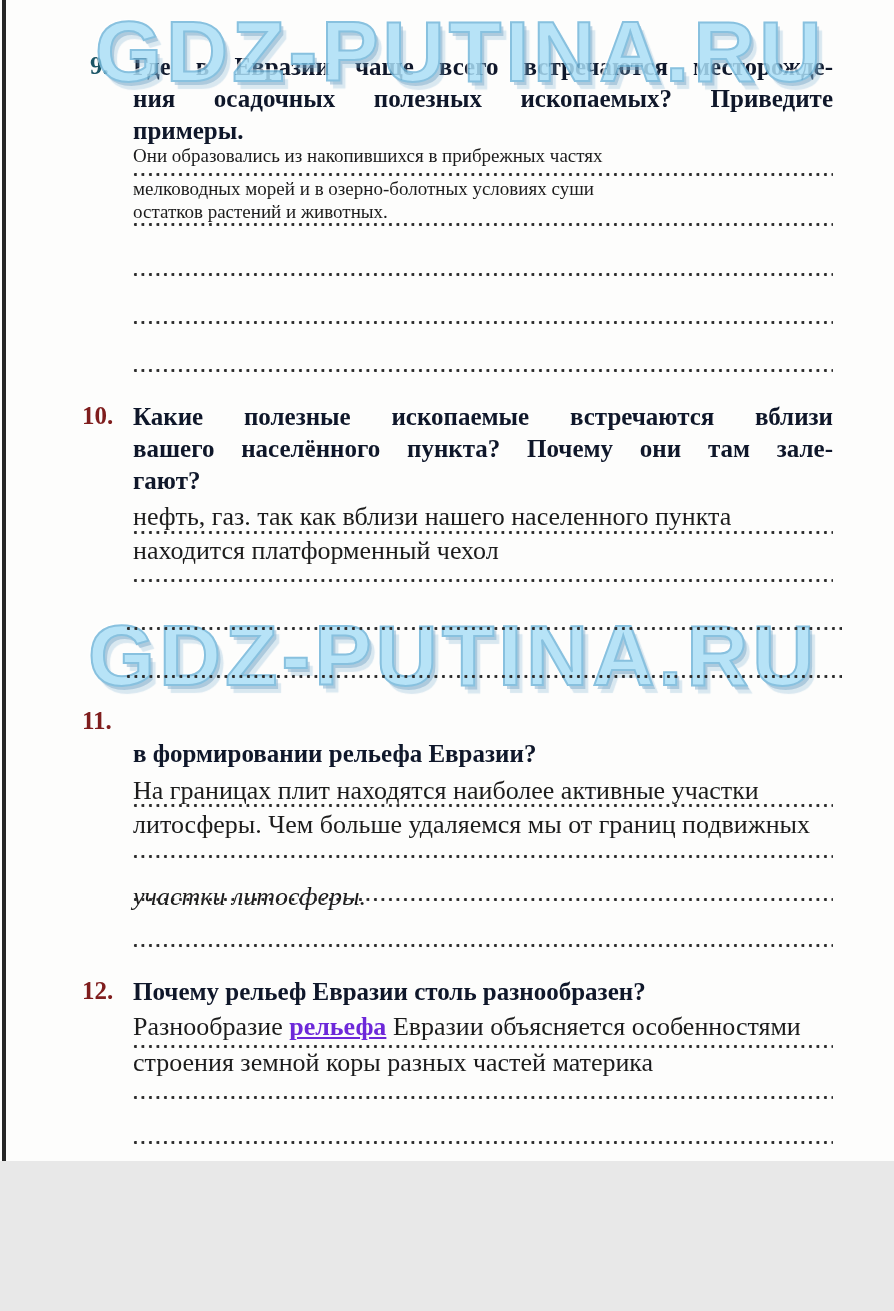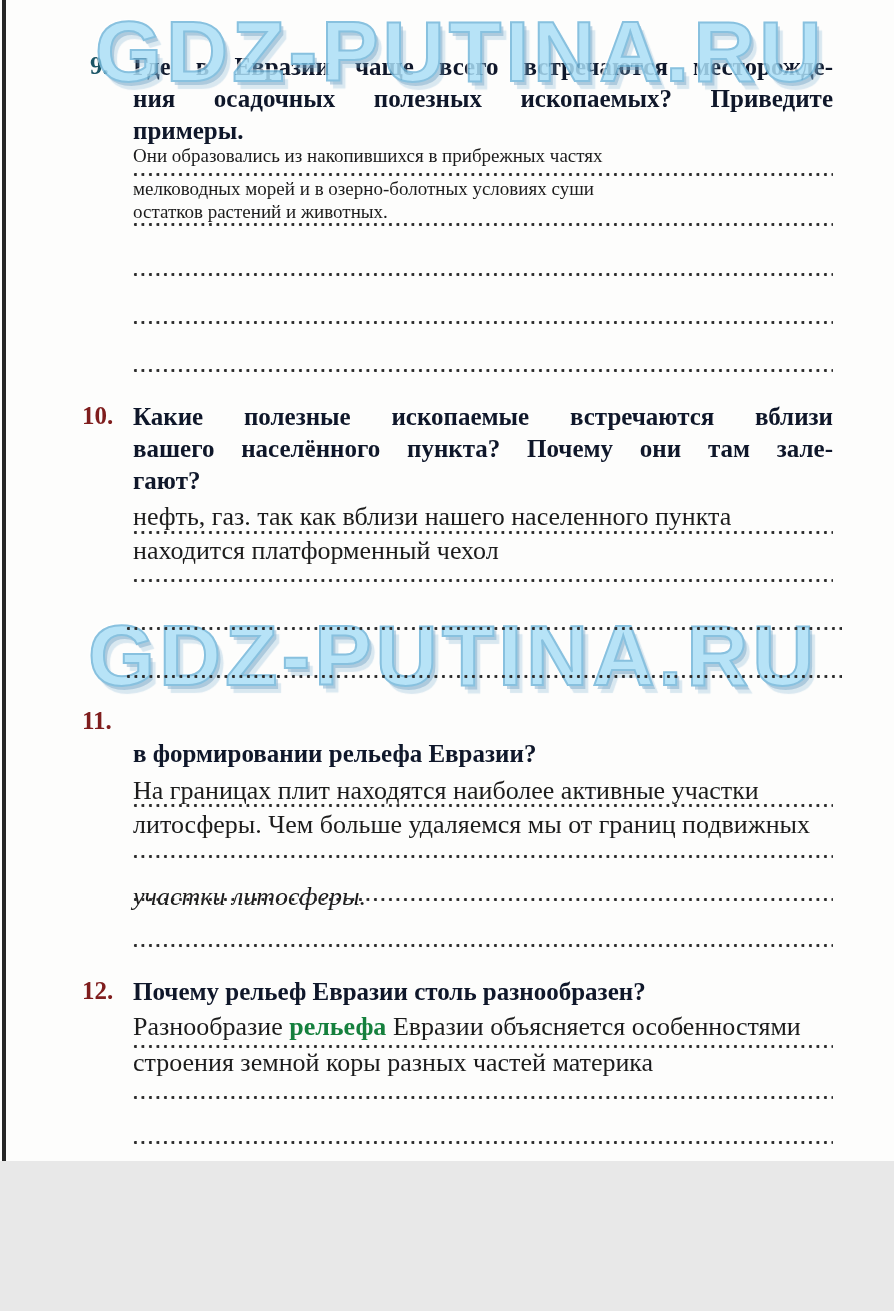--- a/index.html
+++ b/index.html
@@ -99,21 +99,21 @@
 
   <div class="ruling" style="left:133px;top:803px;width:700px;"></div>
   <div class="ruling" style="left:133px;top:854px;width:700px;"></div>
   <div class="ruling" style="left:133px;top:897px;width:700px;"></div>
   <div class="ruling" style="left:133px;top:943px;width:700px;"></div>
 
   <div class="qnum" style="left:82px;top:978px;">12.</div>
   <div class="qline" style="top:978px;">Почему рельеф Евразии столь разнообразен?</div>
 
   <div class="aline" style="top:1014px;">
-    <span>Разнообразие </span><span class="hl" style="color: #15803d;">рельефа</span><span> Евразии объясняется особенностями</span>
+    <span>Разнообразие </span><span class="hl" style="color: #6d28d9; text-decoration: underline;">рельефа</span><span> Евразии объясняется особенностями</span>
   </div>
   <div class="aline" style="top:1050px;">строения земной коры разных частей материка</div>
 
   <div class="ruling" style="left:133px;top:1044px;width:700px;"></div>
   <div class="ruling" style="left:133px;top:1095px;width:700px;"></div>
   <div class="ruling" style="left:133px;top:1140px;width:700px;"></div>
   <div class="ruling" style="left:133px;top:1190px;width:700px;"></div>
 
   <div class="pagenum">43</div>
 

